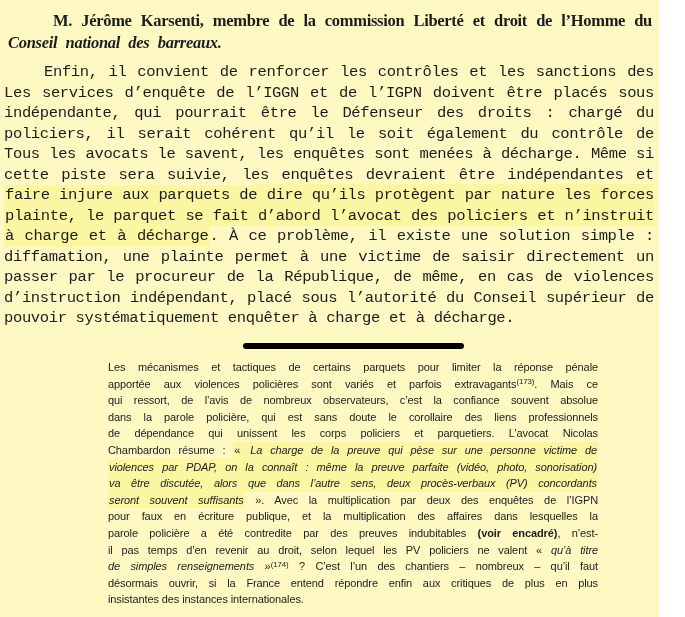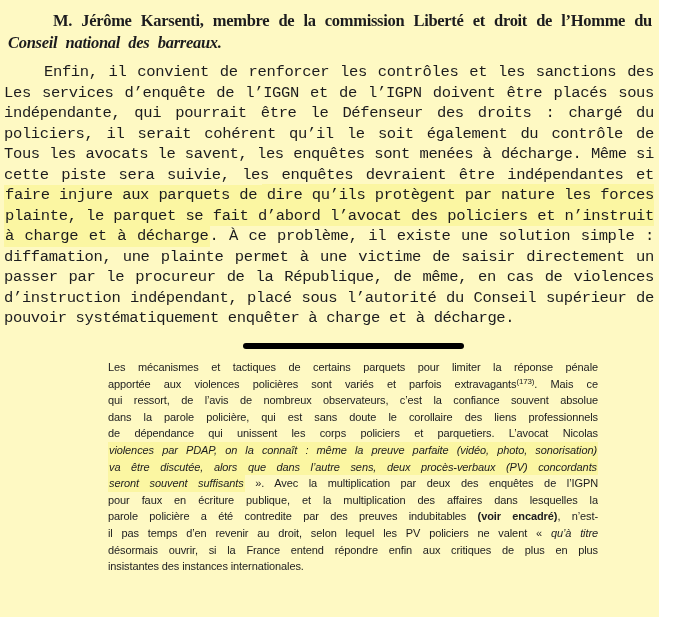--- a/index.html
+++ b/index.html
@@ -94,22 +94,24 @@
       <div class="line"><span>d’instruction indépendant, placé sous l’autorité du Conseil supérieur de la magistrature, devrait</span></div>
       <div class="line last"><span>pouvoir systématiquement enquêter à charge et à décharge.</span></div>
     </div>
   <div class="divider"></div>
   <div class="note-text">
       <div class="line"><span>Les mécanismes et tactiques de certains parquets pour limiter la réponse pénale</span></div>
       <div class="line"><span>apportée aux violences policières sont variés et parfois extravagants</span><sup>(173)</sup><span>. Mais ce</span></div>
       <div class="line"><span>qui ressort, de l’avis de nombreux observateurs, c’est la confiance souvent absolue</span></div>
       <div class="line"><span>dans la parole policière, qui est sans doute le corollaire des liens professionnels</span></div>
       <div class="line"><span>de dépendance qui unissent les corps policiers et parquetiers. L’avocat Nicolas</span></div>
+      <div class="line"><span>Chambardon résume : </span><span class="hl">« </span><span class="hl i">La charge de la preuve qui pèse sur une personne victime de</span></div>
       <div class="line"><span class="hl i">violences par PDAP, on la connaît : même la preuve parfaite (vidéo, photo, sonorisation)</span></div>
       <div class="line"><span class="hl i">va être discutée, alors que dans l’autre sens, deux procès-verbaux (PV) concordants</span></div>
       <div class="line"><span class="hl i">seront souvent suffisants</span><span> ». Avec la multiplication par deux des enquêtes de l’IGPN</span></div>
       <div class="line"><span>pour faux en écriture publique, et la multiplication des affaires dans lesquelles la</span></div>
       <div class="line"><span>parole policière a été contredite par des preuves indubitables </span><span class="b">(voir encadré)</span><span>, n’est-</span></div>
       <div class="line"><span>il pas temps d’en revenir au droit, selon lequel les PV policiers ne valent « </span><span class="i">qu’à titre</span></div>
+      <div class="line"><span class="i">de simples renseignements</span><span> »</span><sup>(174)</sup><span> ? C’est l’un des chantiers – nombreux – qu’il faut</span></div>
       <div class="line"><span>désormais ouvrir, si la France entend répondre enfin aux critiques de plus en plus</span></div>
       <div class="line last"><span>insistantes des instances internationales.</span></div>
     </div>
 </div>
 
 </body></html>

